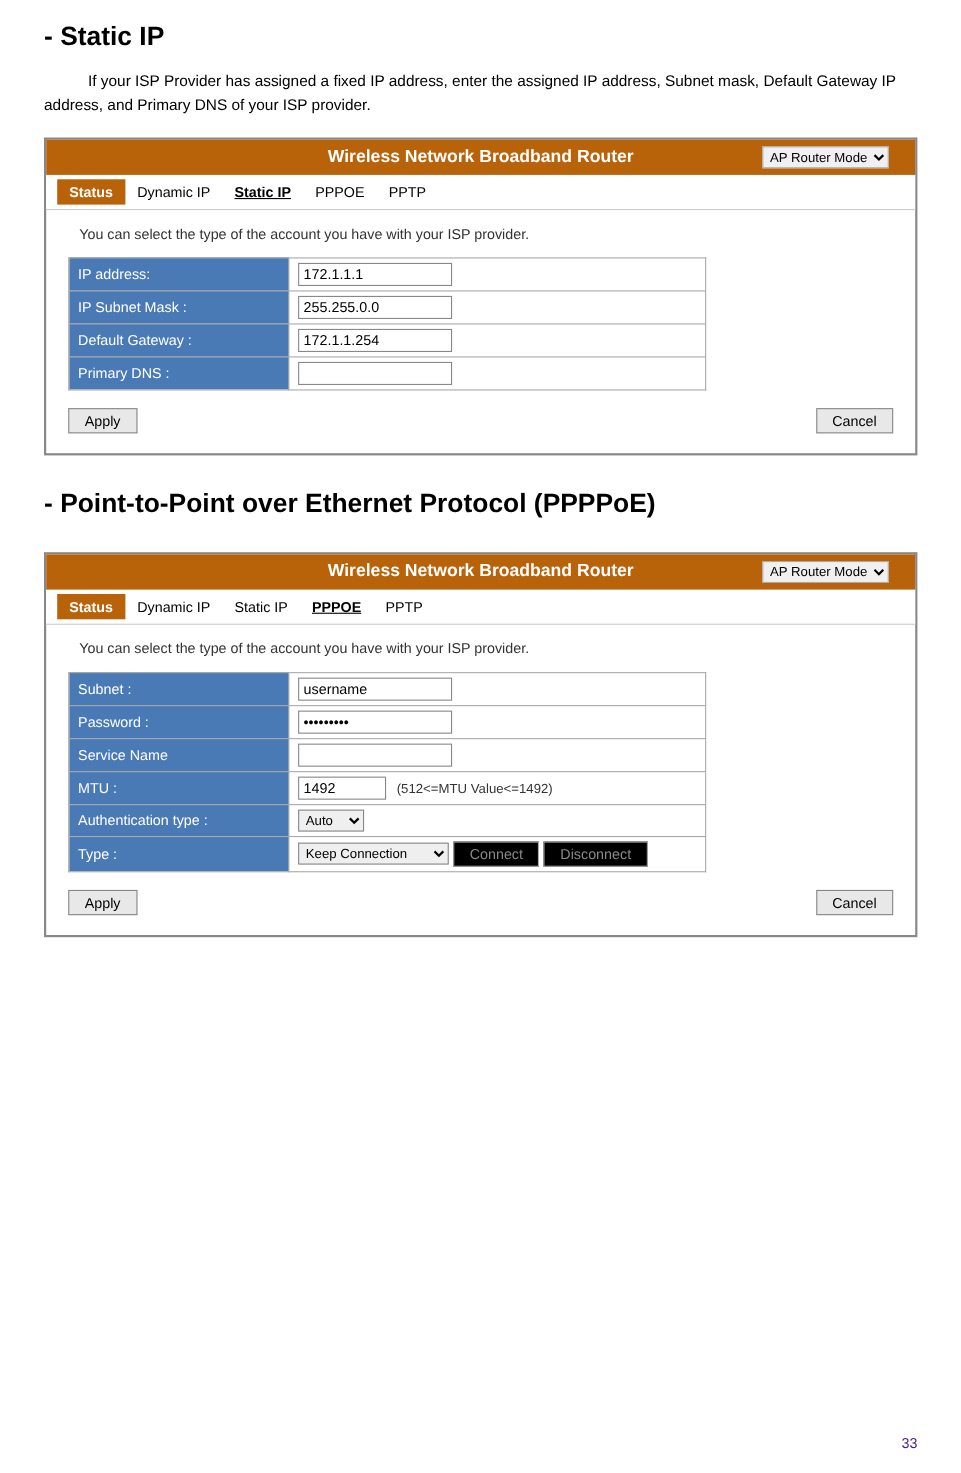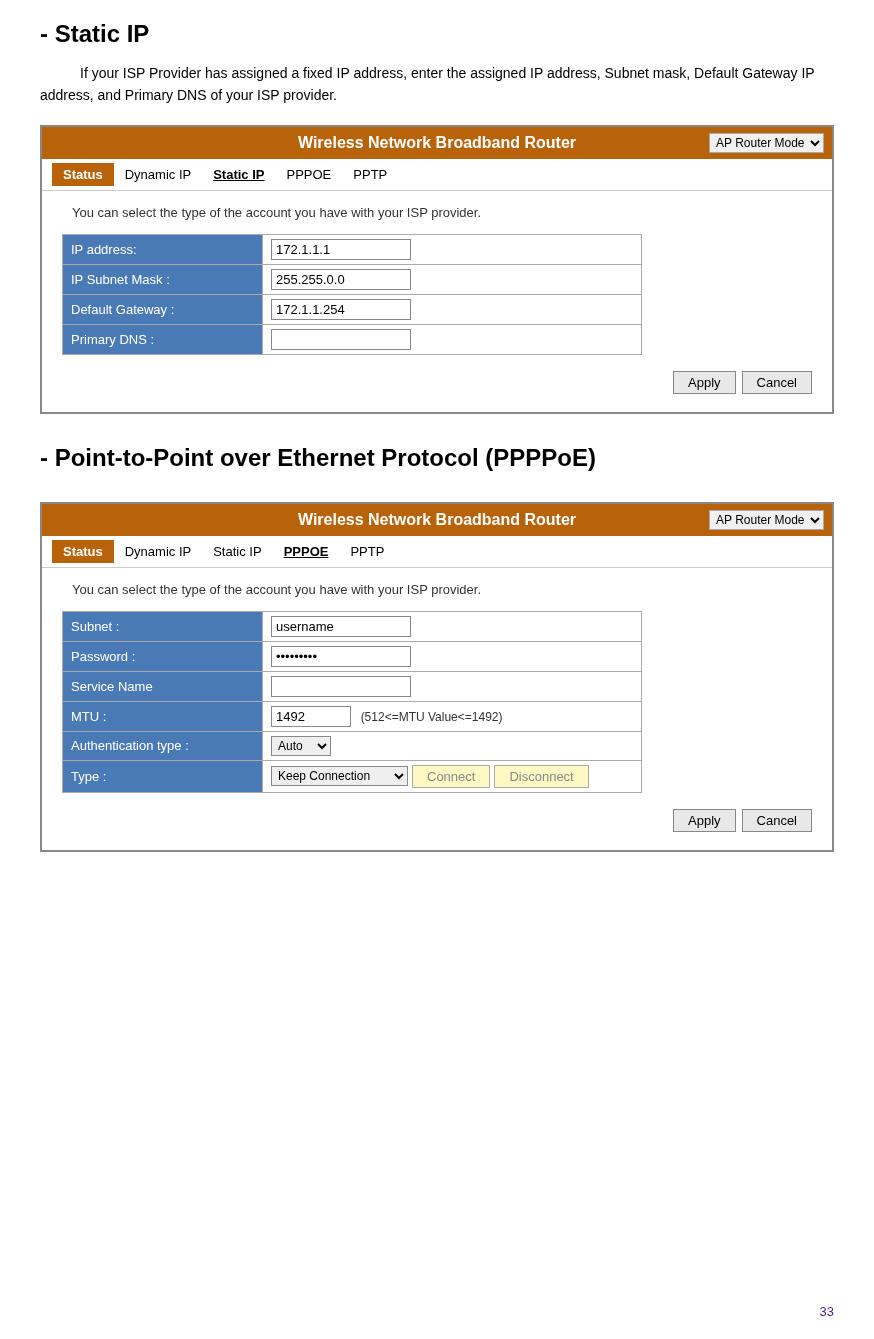--- a/index.html
+++ b/index.html
@@ -40,21 +40,21 @@
       text-align: center;
       padding: 7px 10px;
       display: flex;
       align-items: center;
       justify-content: center;
       position: relative;
     }
 
     .router-header .mode-select-wrap {
       position: absolute;
-      right: 8px;
+      right: 24px;
       top: 50%;
       transform: translateY(-50%);
     }
 
     .mode-select {
       font-size: 12px;
       padding: 1px 2px;
       border: 1px solid #aaa;
       background: #f0f0f0;
     }
@@ -126,36 +126,36 @@
     }
 
     .form-table select {
       font-size: 12px;
       border: 1px solid #888;
       padding: 1px 2px;
     }
 
     .btn-row {
       display: flex;
-      justify-content: flex-end;
+      justify-content: space-between;
       gap: 6px;
       padding: 6px 0 4px 0;
     }
 
     .btn {
       font-size: 13px;
       padding: 3px 14px;
       border: 1px solid #888;
       background: #e8e8e8;
       cursor: pointer;
     }
 
     .btn-disabled {
       color: #888;
-      background: #fef9c3;
+      background: #000000;
       border: 1px solid #aaa;
       cursor: default;
     }
 
     .connect-btns {
       display: flex;
       gap: 4px;
       align-items: center;
     }
 

